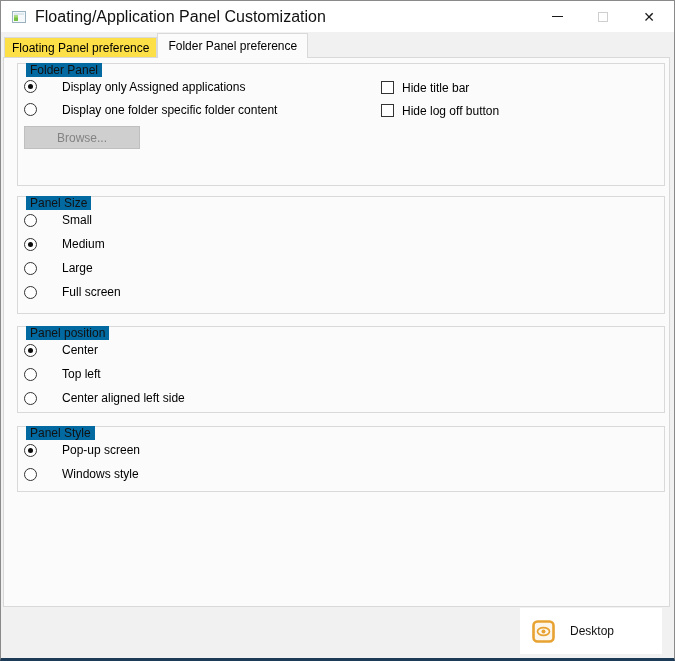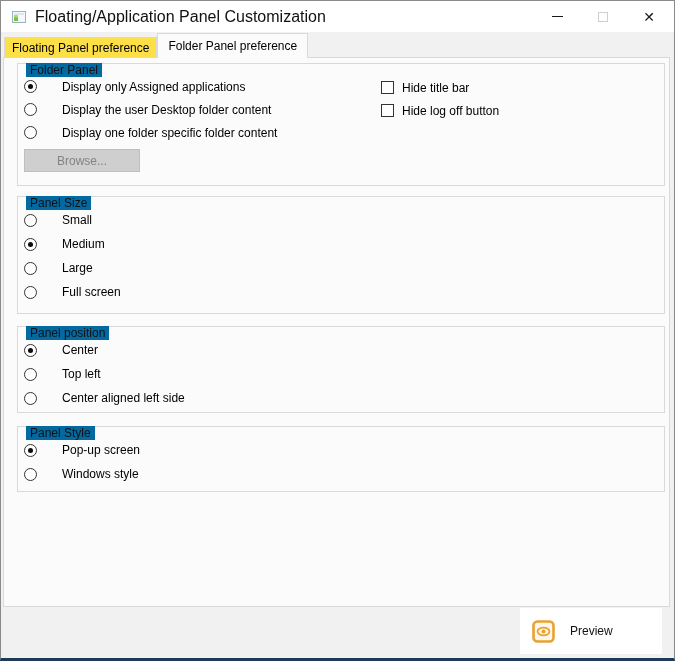--- a/index.html
+++ b/index.html
@@ -115,24 +115,20 @@
 
     <div class="group" style="top:5px; height:123px;">
       <span class="group-label">Folder Panel</span>
       <div class="group-body">
         <div class="opt-row" style="height:23px;">
           <span class="radio checked"></span>
           <span class="opt-label">Display only Assigned applications</span>
         </div>
         <div class="opt-row" style="height:23px;">
           <span class="radio"></span>
-          <span class="opt-label">Display the user Desktop folder content</span>
-        </div>
-        <div class="opt-row" style="height:23px;">
-          <span class="radio"></span>
           <span class="opt-label">Display one folder specific folder content</span>
         </div>
         <button class="btn-disabled">Browse...</button>
       </div>
       <div class="check-col">
         <div class="opt-row">
           <span class="checkbox"></span>
           <span class="opt-label">Hide title bar</span>
         </div>
         <div class="opt-row">
@@ -197,16 +193,16 @@
     </div>
 
   </div>
 
   <div class="preview-btn">
     <svg width="23" height="23" viewBox="0 0 23 23">
       <rect x="1.5" y="1.5" width="20" height="20" rx="4" fill="#fdf6ec" stroke="#e8a231" stroke-width="2.6"></rect>
       <ellipse cx="11.5" cy="11.5" rx="6" ry="3.8" fill="none" stroke="#e8a231" stroke-width="1.7"></ellipse>
       <circle cx="11.5" cy="11.5" r="2" fill="#e8a231"></circle>
     </svg>
-    <span class="preview-label">Preview</span>
+    <span class="preview-label">Desktop</span>
   </div>
 
 </div>
 
 </body></html>

